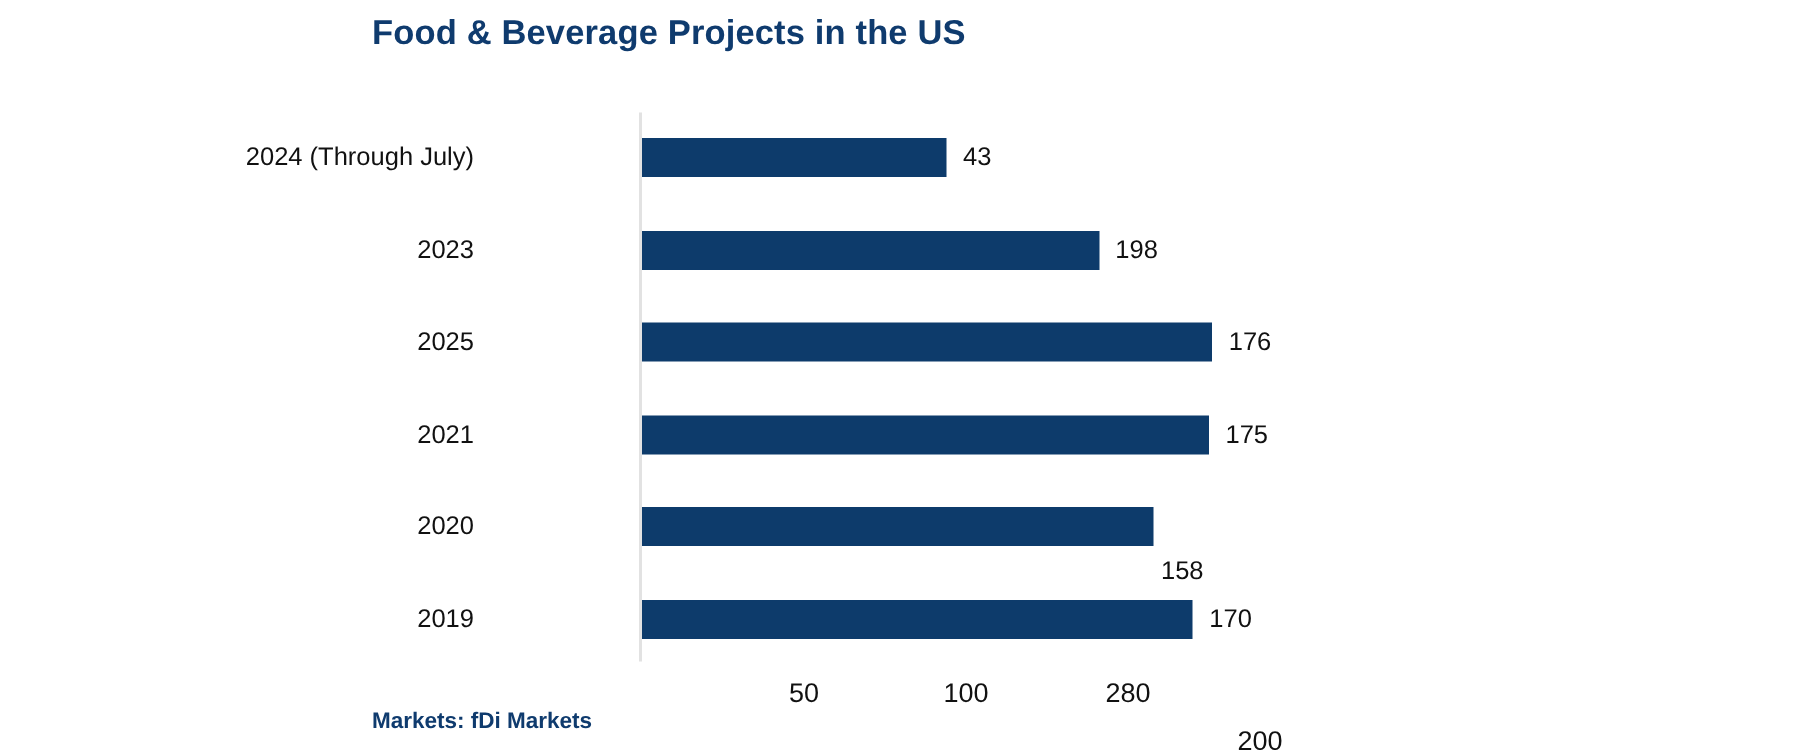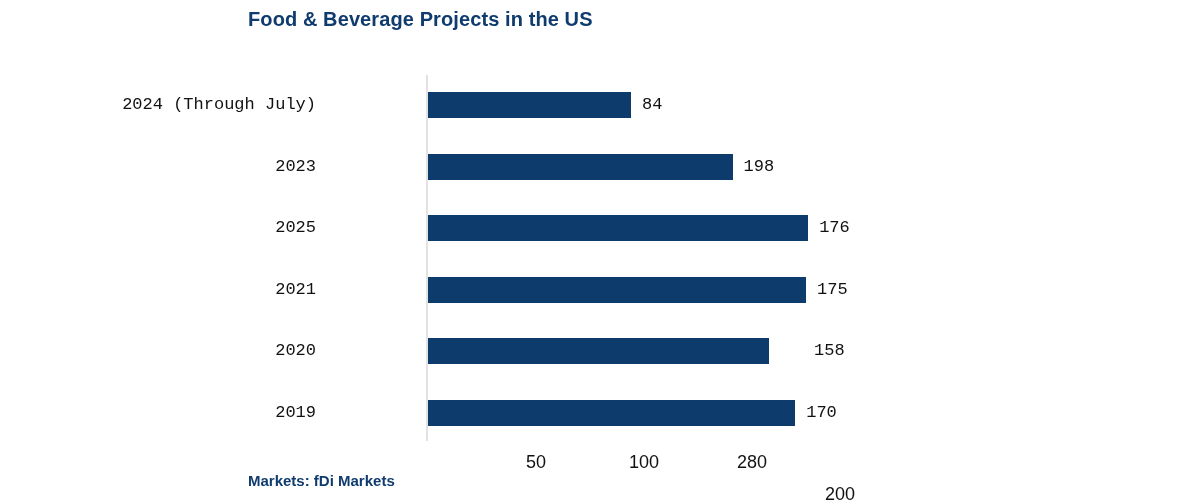--- a/index.html
+++ b/index.html
@@ -14,21 +14,21 @@
     overflow: hidden;
     font-family: "Liberation Sans", sans-serif;
     -webkit-font-smoothing: antialiased;
   }
 
   
   #chart-title {
     position: absolute;
     left: 248px;
     top: 8px;
-    font-size: 20px;
+    font-size: 23px;
     font-weight: bold;
     color: #0f3b6e;
     letter-spacing: 0.1px;
     white-space: nowrap;
   }
 
   
   #plot-area {
     position: absolute;
     left: 0;
@@ -46,21 +46,20 @@
     height: 366px;
     background: #e2e2e2;
   }
 
   
   .bar-row {
     position: absolute;
     left: 0;
     width: 1108px;
     height: 26px;
-    font-family: Liberation Mono, monospace;
   }
   .cat-label {
     position: absolute;
     right: 792px;           
     top: 0;
     height: 26px;
     line-height: 26px;
     font-size: 17px;
     color: #111111;
     white-space: nowrap;
@@ -122,41 +121,41 @@
 <div id="chart-title">Food &amp; Beverage Projects in the US</div>
 
 <div id="plot-area">
 
   <div id="axis-spine"></div>
 
   <div id="bars-container">
       <div class="bar-row" style="top: 92px;">
         <div class="cat-label">2024 (Through July)</div>
         <div class="bar" style="width: 203.04px; background: rgb(13, 59, 107);"></div>
-        <div class="bar-value" style="left: 642.04px;">84</div>
+        <div class="bar-value" style="left: 642.04px;">43</div>
       </div>
       <div class="bar-row" style="top: 153.5px;">
         <div class="cat-label">2023</div>
         <div class="bar" style="width: 304.56px; background: rgb(13, 59, 107);"></div>
         <div class="bar-value" style="left: 743.56px;">198</div>
       </div>
       <div class="bar-row" style="top: 215px;">
         <div class="cat-label">2025</div>
         <div class="bar" style="width: 380.16px; background: rgb(13, 59, 107);"></div>
         <div class="bar-value" style="left: 819.16px;">176</div>
       </div>
       <div class="bar-row" style="top: 276.5px;">
         <div class="cat-label">2021</div>
         <div class="bar" style="width: 378px; background: rgb(13, 59, 107);"></div>
         <div class="bar-value" style="left: 817px;">175</div>
       </div>
       <div class="bar-row" style="top: 338px;">
         <div class="cat-label">2020</div>
         <div class="bar" style="width: 341.28px; background: rgb(13, 59, 107);"></div>
-        <div class="bar-value" style="left: 814px;">158</div>
+        <div class="bar-value" style="left: 774px; margin-top: 30px;">158</div>
       </div>
       <div class="bar-row" style="top: 399.5px;">
         <div class="cat-label">2019</div>
         <div class="bar" style="width: 367.2px; background: rgb(13, 59, 107);"></div>
         <div class="bar-value" style="left: 806.2px;">170</div>
       </div>
     </div>
 
   <div id="x-ticks">
       <div class="x-tick" style="left: 536px;">50</div>

